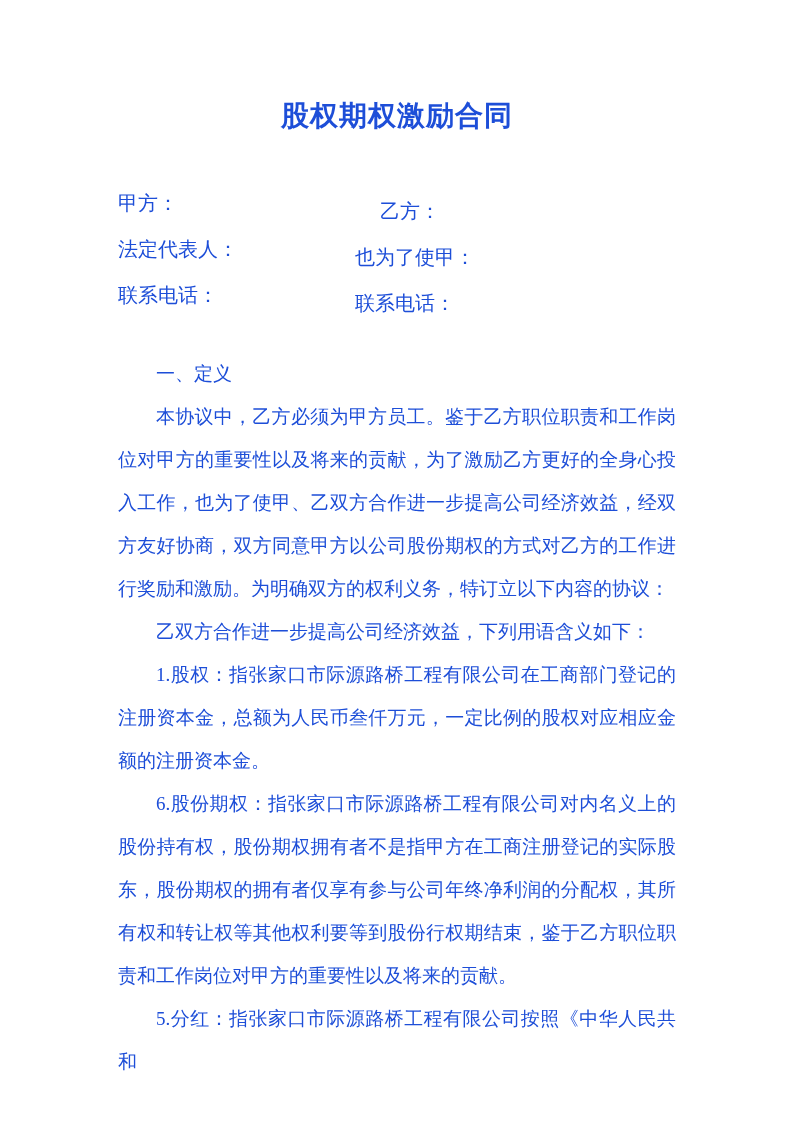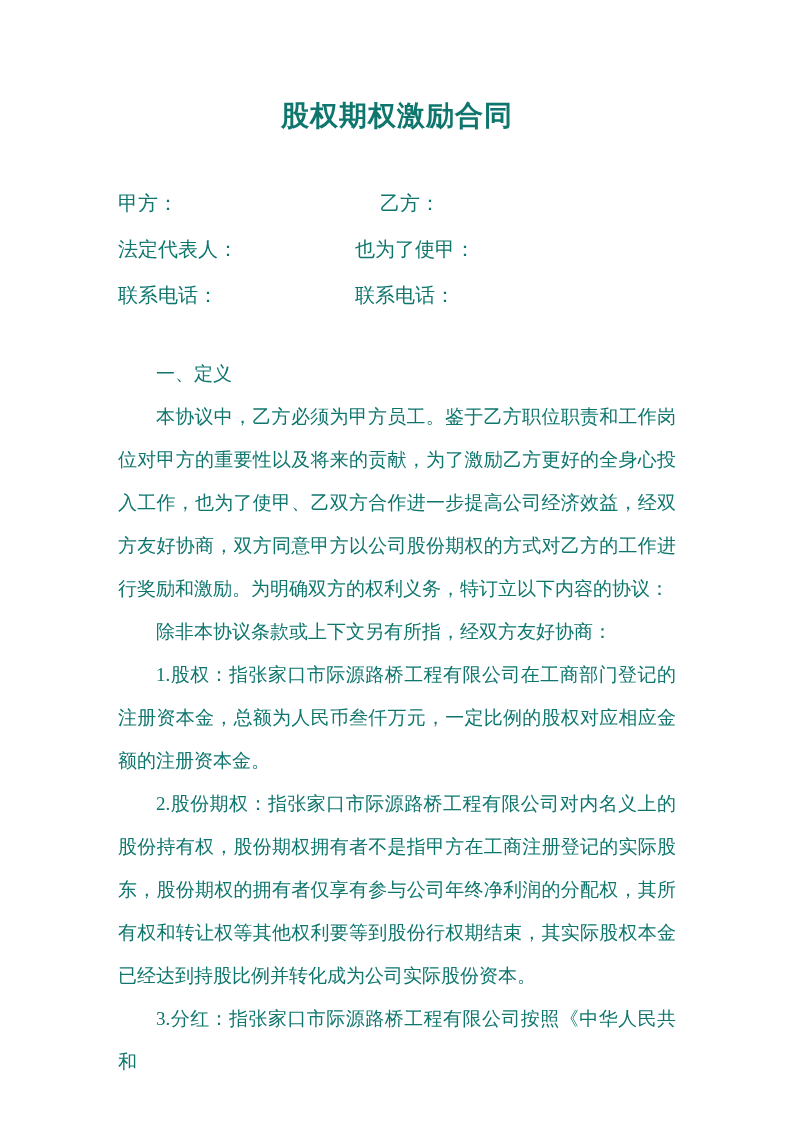--- a/index.html
+++ b/index.html
@@ -10,21 +10,21 @@
   .page {
     position: relative;
     width: 794px;
     height: 1123px;
     margin: 0 auto;
     background: #ffffff;
     box-sizing: border-box;
     padding: 100px 118px 0 118px;
     overflow: hidden;
     font-family: "Liberation Serif", "DejaVu Serif", serif;
-    color: #0f766e;
+    color: #1d4ed8;
   }
   .doc-title {
     margin: 0 0 56px 0;
     font-size: 28px;
     font-weight: bold;
     text-align: center;
     letter-spacing: 1px;
     line-height: 32px;
   }
   .fields {
@@ -37,21 +37,21 @@
     line-height: 30px;
   }
   .field-left {
     position: absolute;
     left: 0;
     top: 0;
   }
   .field-right {
     position: absolute;
     left: 237px;
-    top: 0;
+    top: 8px;
   }
   .field-row.first .field-right {
     left: 262px;
   }
   .doc-body {
     font-size: 19px;
     line-height: 43px;
     text-align: justify;
     text-justify: inter-ideograph;
   }
@@ -80,18 +80,18 @@
       </div>
       <div class="field-row">
         <span class="field-left">联系电话：</span>
         <span class="field-right">联系电话：</span>
       </div>
     </div>
 
   <div class="doc-body">
       <p class="para"><span>一、定义</span></p>
       <p class="para"><span>本协议中，乙方必须为甲方员工。鉴于乙方职位职责和工作岗位对甲方的重要性以及将来的贡献，为了激励乙方更好的全身心投入工作，也为了使甲、乙双方合作进一步提高公司经济效益，经双方友好协商，双方同意甲方以公司股份期权的方式对乙方的工作进行奖励和激励。为明确双方的权利义务，特订立以下内容的协议：</span></p>
-      <p class="para"><span>除非本协议条款或上下文另有所指，经双方友好协商：</span></p>
+      <p class="para"><span>乙双方合作进一步提高公司经济效益，下列用语含义如下：</span></p>
       <p class="para"><b class="lead">1.股权：</b><span>指张家口市际源路桥工程有限公司在工商部门登记的注册资本金，总额为人民币叁仟万元，一定比例的股权对应相应金额的注册资本金。</span></p>
-      <p class="para"><b class="lead">2.股份期权：</b><span>指张家口市际源路桥工程有限公司对内名义上的股份持有权，股份期权拥有者不是指甲方在工商注册登记的实际股东，股份期权的拥有者仅享有参与公司年终净利润的分配权，其所有权和转让权等其他权利要等到股份行权期结束，其实际股权本金已经达到持股比例并转化成为公司实际股份资本。</span></p>
-      <p class="para"><b class="lead">3.分红：</b><span>指张家口市际源路桥工程有限公司按照《中华人民共和</span></p>
+      <p class="para"><b class="lead">6.股份期权：</b><span>指张家口市际源路桥工程有限公司对内名义上的股份持有权，股份期权拥有者不是指甲方在工商注册登记的实际股东，股份期权的拥有者仅享有参与公司年终净利润的分配权，其所有权和转让权等其他权利要等到股份行权期结束，鉴于乙方职位职责和工作岗位对甲方的重要性以及将来的贡献。</span></p>
+      <p class="para"><b class="lead">5.分红：</b><span>指张家口市际源路桥工程有限公司按照《中华人民共和</span></p>
     </div>
 </div>
 
 </body></html>

